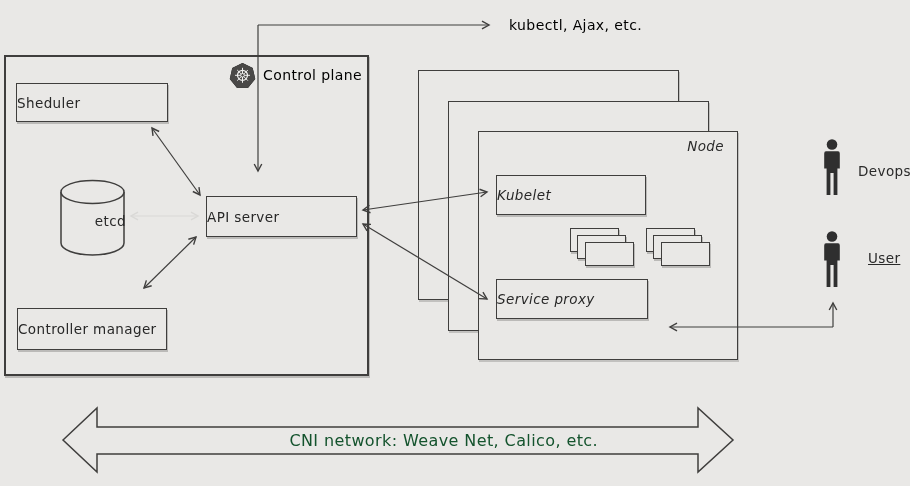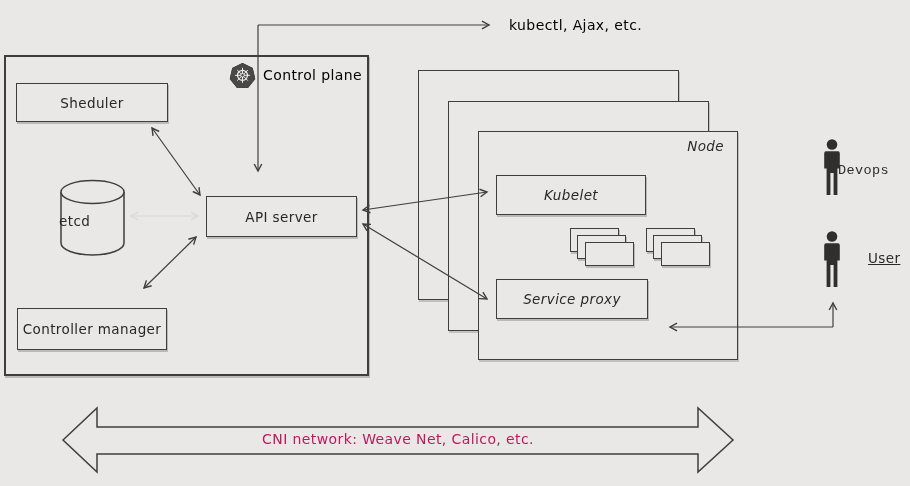--- a/index.html
+++ b/index.html
@@ -8,40 +8,40 @@
     background:#e9e8e6;
     font-family:"DejaVu Sans","Liberation Sans",sans-serif;
     color:#2a2a2a;
   }
   .abs { position:absolute; }
   .box {
     position:absolute;
     border:1.5px solid #3f3e3d;
     background:#e9e8e6;
     box-shadow:1px 2px 0 #bbbab8;
-    display:flex; align-items:center; justify-content:center;
+    display:flex; align-items:center; justify-content:flex-start;
     font-size:13.5px; letter-spacing:0.4px; color:#272727;
     box-sizing:border-box;
   }
   .plain-label { position:absolute; font-size:14px; letter-spacing:0.4px; color:#000000; white-space:nowrap; }
   .node-shell {
     position:absolute; border:1.4px solid #3f3e3d; background:#e9e8e6;
     box-shadow:1px 2px 0 #c2c1bf; box-sizing:border-box;font-style:italic;
   }
   .node-label { position:absolute; top:6px; right:13px; font-size:13.5px; letter-spacing:0.4px; }
   .pod {
     position:absolute; width:49px; height:24px;
     border:1.5px solid #3f3e3d; background:#e9e8e6;
     box-shadow:1px 2px 0 #bbbab8; box-sizing:border-box;
   }
   .overlay { position:absolute; left:0; top:0; width:910px; height:486px; pointer-events:none; }
-  .etcd-text { position:absolute; left:0; right:0; top:34px; text-align:left; font-size:13.5px; letter-spacing:0.4px; }
+  .etcd-text { position:absolute; left:0; right:0; top:34px; text-align:right; font-size:13.5px; letter-spacing:0.4px; }
   .cni-text {
-    position:absolute; left:198px; top:431px; width:400px; text-align:center;
-    font-size:14px; letter-spacing:0.4px; color:#be185d;
+    position:absolute; left:198px; top:431px; width:400px; text-align:right;
+    font-size:16px; letter-spacing:0.4px; color:#14532d;
   }
   .actor-label { position:absolute; font-size:13.5px; letter-spacing:0.4px; }
 </style>
 </head>
 <body>
 
 <div class="box" style="left:4px; top:55px; width:365px; height:321px; border-width:2px;"></div>
 
 <svg class="abs" style="left:229px; top:62px;" width="27" height="28" viewBox="0 0 27 28">
   <polygon points="13.5,1 23.7,5.9 26.2,16.9 19.1,25.7 7.9,25.7 0.8,16.9 3.3,5.9" fill="#49484六"></polygon>
@@ -105,21 +105,21 @@
     <span>Service proxy</span>
   </div>
 </div>
 
 <div class="plain-label" style="left:509px; top:17px;">kubectl, Ajax, etc.</div>
 
 <svg class="abs" style="left:821px; top:139px;" width="22" height="62" viewBox="0 0 22 62">
   <circle cx="11" cy="5.5" r="5.3" fill="#2f2f2f"></circle>
   <path d="M3.2,14.5 Q3.2,12.3 5,12.3 L17,12.3 Q18.8,12.3 18.8,14.5 L18.8,29.5 L16.4,29.5 L16.4,56 L12.6,56 L12.6,34 L9.4,34 L9.4,56 L5.6,56 L5.6,29.5 L3.2,29.5 Z" fill="#2f2f2f"></path>
 </svg>
-<div class="actor-label" style="left:838px; top:163px;font-family:Liberation Mono, monospace;">Devops</div>
+<div class="actor-label" style="left:858px; top:163px;">Devops</div>
 
 <svg class="abs" style="left:821px; top:231px;" width="22" height="62" viewBox="0 0 22 62">
   <circle cx="11" cy="5.5" r="5.3" fill="#2f2f2f"></circle>
   <path d="M3.2,14.5 Q3.2,12.3 5,12.3 L17,12.3 Q18.8,12.3 18.8,14.5 L18.8,29.5 L16.4,29.5 L16.4,56 L12.6,56 L12.6,34 L9.4,34 L9.4,56 L5.6,56 L5.6,29.5 L3.2,29.5 Z" fill="#2f2f2f"></path>
 </svg>
 <div class="actor-label" style="left:868px; top:250px;text-decoration:underline;">User</div>
 
 <svg class="overlay">
   <polygon points="63,440 97,408 97,427 698,427 698,408 733,440 698,472 698,454 97,454 97,472" fill="#e9e8e6" stroke="#3f3e3d" stroke-width="1.5"></polygon>
 </svg>

